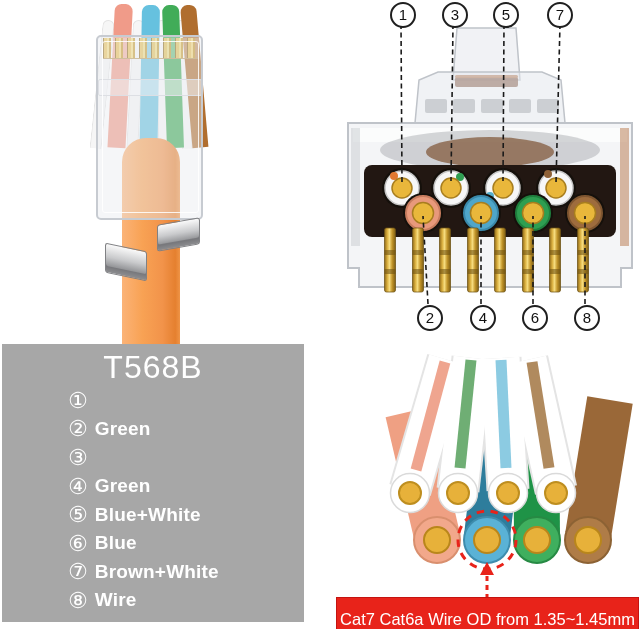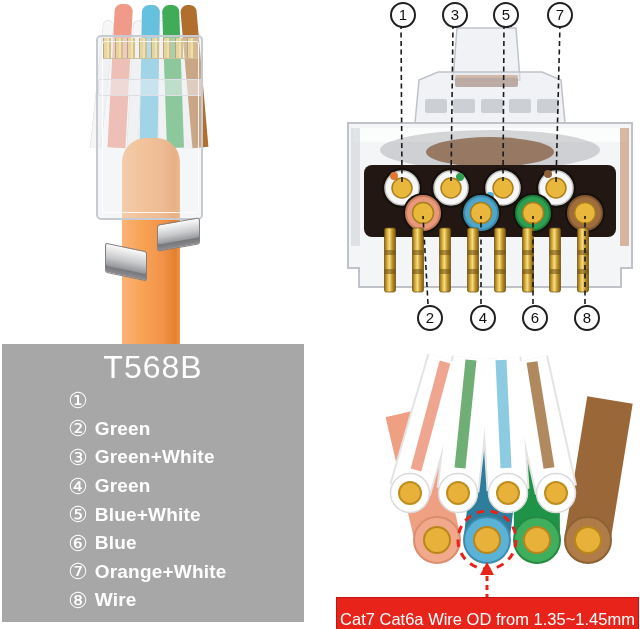--- a/index.html
+++ b/index.html
@@ -196,37 +196,36 @@
     <div class="legend-list">
       <div class="legend-row">
         <span class="legend-num">①</span>
       </div>
       <div class="legend-row">
         <span class="legend-num">②</span>
         <span class="legend-label">Green</span>
       </div>
       <div class="legend-row">
         <span class="legend-num">③</span>
-        <span class="legend-label">Green+White</span>
       </div>
       <div class="legend-row">
         <span class="legend-num">④</span>
         <span class="legend-label">Green</span>
       </div>
       <div class="legend-row">
         <span class="legend-num">⑤</span>
         <span class="legend-label">Blue+White</span>
       </div>
       <div class="legend-row">
         <span class="legend-num">⑥</span>
         <span class="legend-label">Blue</span>
       </div>
       <div class="legend-row">
         <span class="legend-num">⑦</span>
-        <span class="legend-label">Orange+White</span>
+        <span class="legend-label">Brown+White</span>
       </div>
       <div class="legend-row">
         <span class="legend-num">⑧</span>
         <span class="legend-label">Wire</span>
       </div>
     </div>
   </div>
 
   <svg class="abs" style="left:330px;top:350px;" width="310" height="248" viewBox="0 0 310 248">
 

